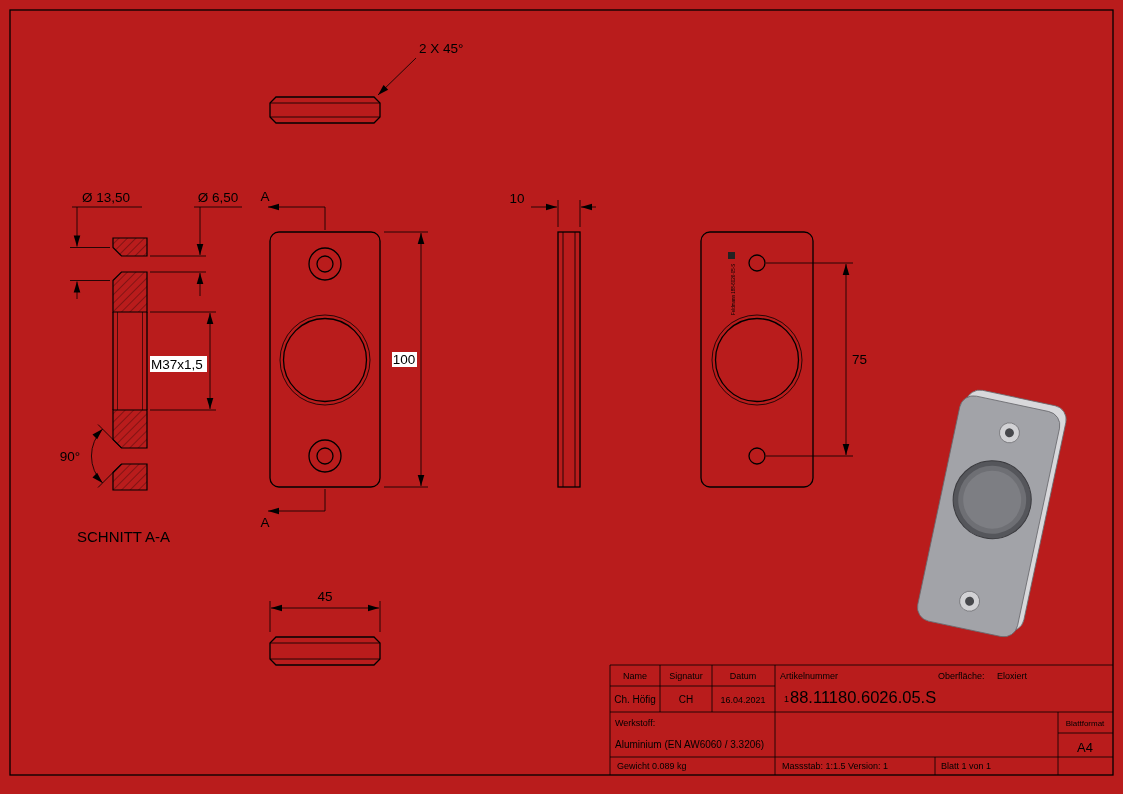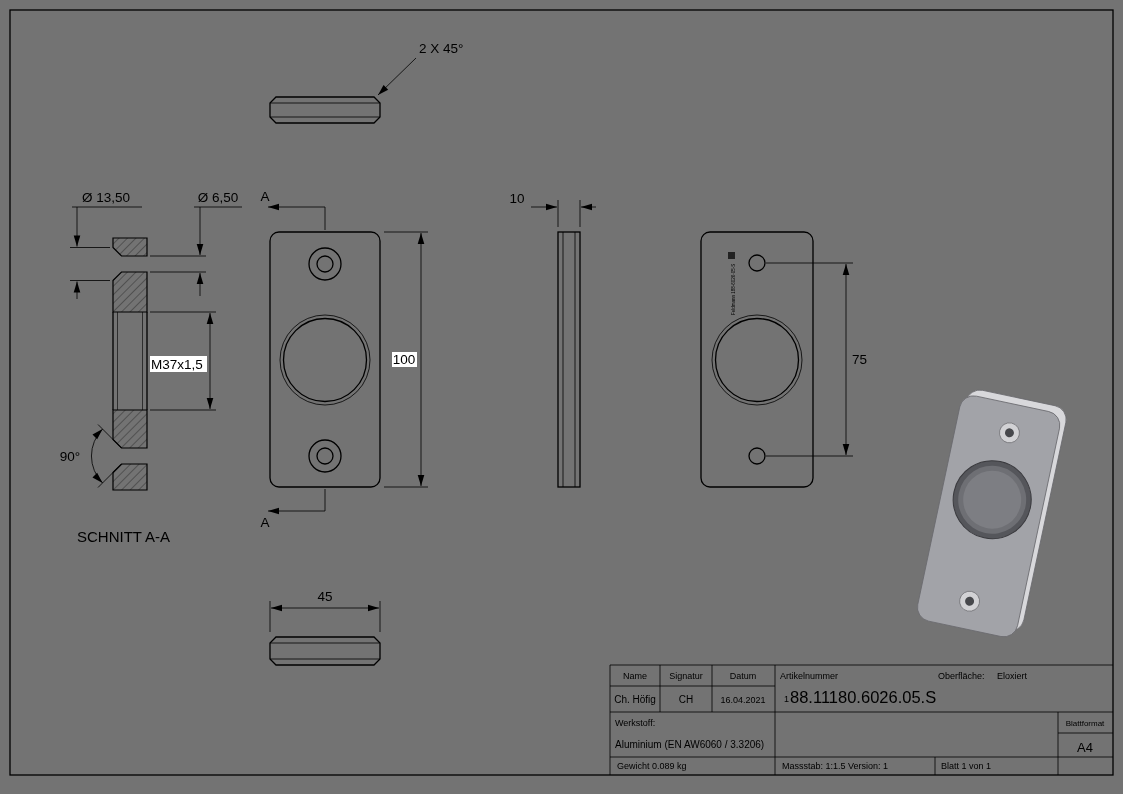--- a/index.html
+++ b/index.html
@@ -1,16 +1,16 @@
 <!DOCTYPE html>
 <html><head>
 <meta charset="utf-8">
 <style>
   html,body{margin:0;padding:0;background:#ffffff;}
-  .sheet{position:relative;width:1123px;height:794px;background:#737373;overflow:hidden;
+  .sheet{position:relative;width:1123px;height:794px;background:#b91c1c;overflow:hidden;
          font-family:"Liberation Sans",sans-serif;}
   svg{position:absolute;left:0;top:0;}
   svg text{fill:#000;font-family:"Liberation Sans",sans-serif;}
   .thick{stroke:#000;stroke-width:1.3;fill:none;}
   .thin{stroke:#000;stroke-width:0.8;fill:none;}
   .vthin{stroke:#000;stroke-width:0.6;fill:none;}
   .dimtxt{font-size:13.5px;}
   .tbl-small{font-size:9px;}
   .tbl-val{font-size:10px;}
 </style>

